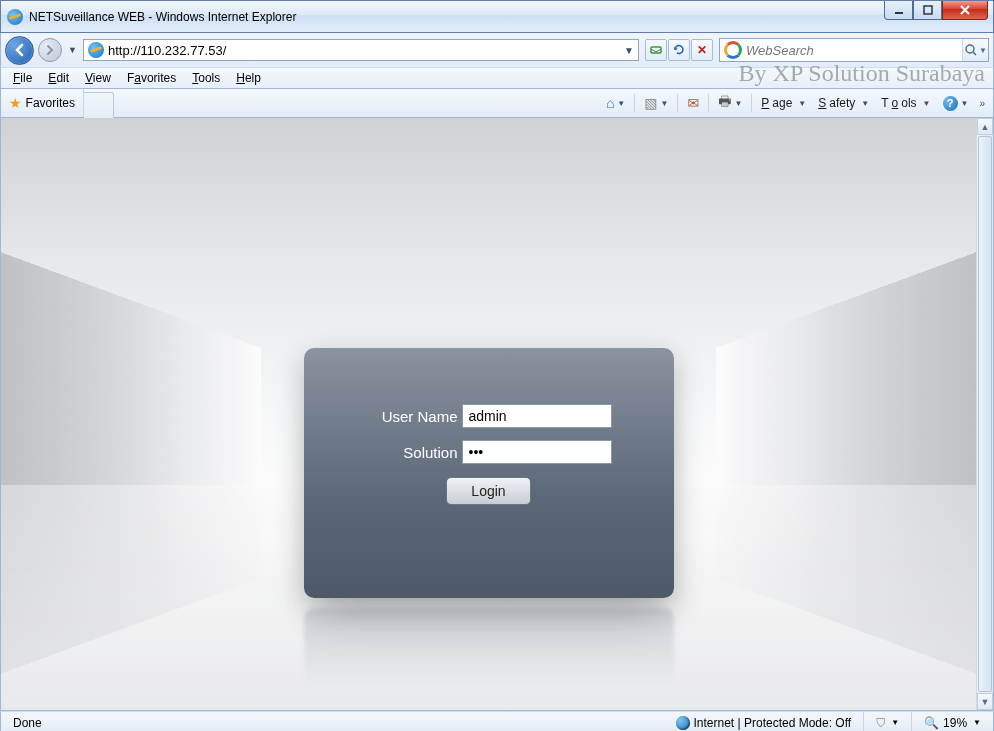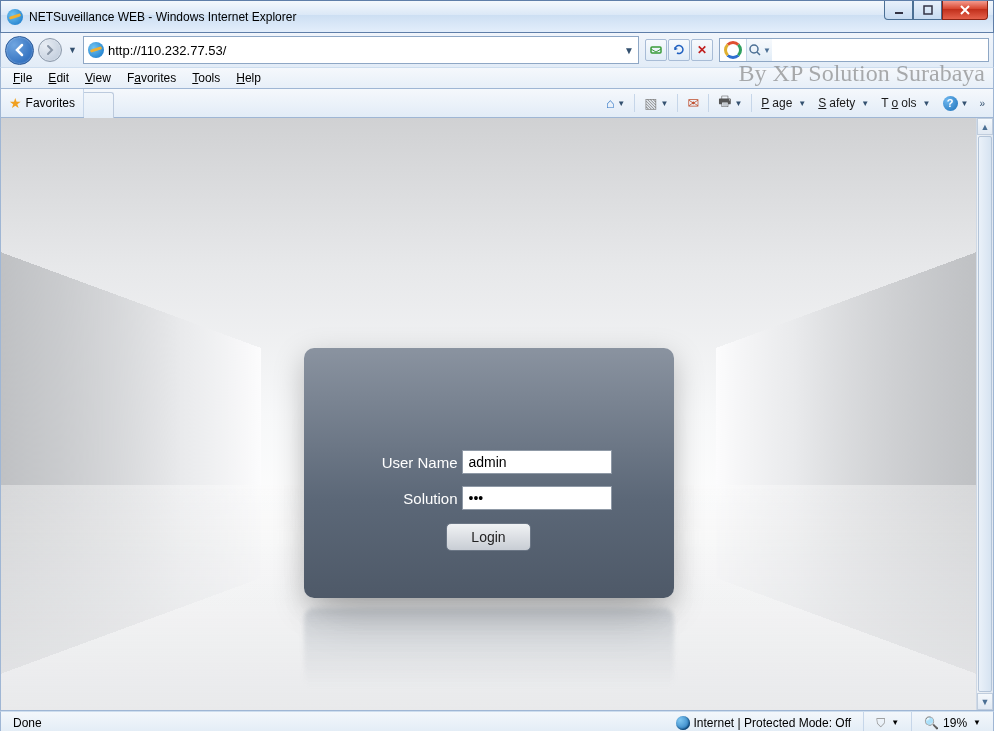--- a/index.html
+++ b/index.html
@@ -12,21 +12,21 @@
   .win-controls { position:absolute; right:5px; top:0; display:flex; }
   .win-btn { width:29px; height:19px; border:1px solid #4b6f94; border-top:none; background:linear-gradient(#e8f0fa,#c7dbf1); display:flex; align-items:center; justify-content:center; font-size:11px; color:#334; }
   .win-btn.close { width:46px; background:linear-gradient(#f49a8d,#d6432c 45%,#c12f1b 46%,#e5614c); color:#fff; border-color:#8c2314; border-radius:0 0 4px 0; }
   .win-btn.min { border-radius:0 0 0 4px; }
 
   
   .nav-row { height:34px; background:linear-gradient(#f1f5fb,#e2ecf7); display:flex; align-items:center; border:1px solid #9fb6d4; border-top:none; border-bottom:none; padding:0 4px; gap:4px; }
   .nav-btn { width:29px; height:29px; border-radius:50%; background:radial-gradient(circle at 30% 30%,#6fa5e0,#1d5fb4); border:1px solid #2b5a99; display:flex; align-items:center; justify-content:center; color:#fff; box-shadow:inset 0 0 2px rgba(255,255,255,.6); }
   .nav-btn.fwd { width:24px; height:24px; background:radial-gradient(circle at 30% 30%,#e8edf4,#b9c6d7); color:#7b8796; border:1px solid #8c99aa; }
   .drop-tiny { width:13px; color:#33506f; font-size:9px; text-align:center; }
-  .address-wrap { flex:1; display:flex; align-items:center; height:28px; border:1px solid #8ea7c5; background:#fff;justify-content:center; }
+  .address-wrap { flex:1; display:flex; align-items:center; height:22px; border:1px solid #8ea7c5; background:#fff;justify-content:center; }
   .address-wrap .ie-icon { margin:0 4px; }
   .address-input { flex:1; border:none; outline:none; font-size:13px; color:#000; }
   .addr-drop { width:18px; text-align:center; color:#33506f; font-size:10px; }
   .addr-btn-grp { display:flex; align-items:center; gap:1px; padding:0 2px; }
   .addr-btn { width:22px; height:22px; border:1px solid #a8bcd6; background:linear-gradient(#f7fafd,#e1ecf7); display:flex; align-items:center; justify-content:center; font-size:12px; border-radius:2px; }
   .addr-btn.green { color:#1f8c1f; }
   .addr-btn.blue { color:#2060c0; }
   .addr-btn.stop { color:#c02020; font-weight:bold; }
   .search-wrap { width:270px; display:flex; align-items:center; height:24px; border:1px solid #8ea7c5; background:#fff; }
   .search-icon-o { width:18px; height:18px; margin:0 4px; border-radius:50%; border:3px solid; border-color:#e05030 #30a060 #3070d0 #e0b030; background:#fff; }
@@ -61,21 +61,21 @@
   .scroll-thumb { flex:1; margin:1px; border:1px solid #b4c4d8; background:linear-gradient(90deg,#eaf1f9,#d6e3f1); border-radius:2px; }
 
   
   .page-bg { position:absolute; inset:0; background:linear-gradient(#d0d1d3 0%,#e7e8ea 25%,#f7f8f9 50%,#fefefe 70%,#fdfdfd 100%); }
   .floor-reflect { position:absolute; left:0; right:0; bottom:0; height:38%; background:linear-gradient(rgba(250,250,250,.4),rgba(230,231,233,.9)); }
   .wall { position:absolute; top:230px; width:300px; height:230px; background:linear-gradient(90deg,#b6b8bb,#e9eaec 60%,#fcfcfd); }
   .wall.left { left:-40px; transform:perspective(500px) rotateY(58deg); transform-origin:right center; }
   .wall.right { right:-40px; transform:perspective(500px) rotateY(-58deg); transform-origin:left center; background:linear-gradient(-90deg,#b6b8bb,#e9eaec 60%,#fcfcfd); }
 
   
-  .login-box { position:absolute; left:50%; top:230px; transform:translateX(-50%); width:370px; height:250px; border-radius:10px; background:linear-gradient(#8a93a0,#5c6878 60%,#4e5968); box-shadow:0 10px 30px rgba(0,0,0,.25), 0 40px 40px -20px rgba(0,0,0,.15); padding-top:102px; }
+  .login-box { position:absolute; left:50%; top:230px; transform:translateX(-50%); width:370px; height:250px; border-radius:10px; background:linear-gradient(#8a93a0,#5c6878 60%,#4e5968); box-shadow:0 10px 30px rgba(0,0,0,.25), 0 40px 40px -20px rgba(0,0,0,.15); padding-top:56px; }
   .login-box::after { content:""; position:absolute; left:50%; transform:translateX(-50%); bottom:-90px; width:370px; height:80px; background:linear-gradient(rgba(140,150,162,.35),rgba(255,255,255,0)); border-radius:10px; filter:blur(2px); }
   .form-row { display:flex; align-items:center; justify-content:center; margin-bottom:12px; }
   .form-row label { width:92px; text-align:right; color:#fff; font-size:15px; margin-right:4px; }
   .form-row input { width:150px; height:24px; border:1px solid #8f99a6; background:#fff; padding:2px 6px; font-size:14px; outline:none; }
   .login-btn-row { text-align:center; margin-top:13px; }
   .login-btn { padding:5px 24px; font-size:14px; border:1px solid #6b7685; border-radius:5px; background:linear-gradient(#f0f2f4,#c8cdd4); color:#222; cursor:pointer; }
 
   
   .status-bar { height:23px; background:linear-gradient(#f3f7fb,#e2ecf6); border:1px solid #9fb6d4; border-top:1px solid #cdddee; display:flex; align-items:center; font-size:12px; }
   .status-cell { padding:0 12px; height:100%; display:flex; align-items:center; gap:4px; border-right:1px solid #c6d6e9; }
@@ -143,20 +143,21 @@
           <path d="M2 4 L3 7 L6 6" fill="#2060c0"></path>
         </svg>
     </div>
     <div class="addr-btn stop">
       <span>✕</span>
     </div>
   </div>
 
   <div class="search-wrap">
     <span class="search-icon-o"></span>
+    <input class="search-input" placeholder="WebSearch" style="">
     <div class="search-go">
       <svg width="14" height="14">
           <circle cx="6" cy="6" r="4" fill="none" stroke="#4b6f94" stroke-width="1.5"></circle>
           <path d="M9 9 L12 12" stroke="#4b6f94" stroke-width="1.5"></path>
         </svg>
       <span style="font-size:8px;margin-left:1px;">▼</span>
     </div>
   </div>
 </div>
 

